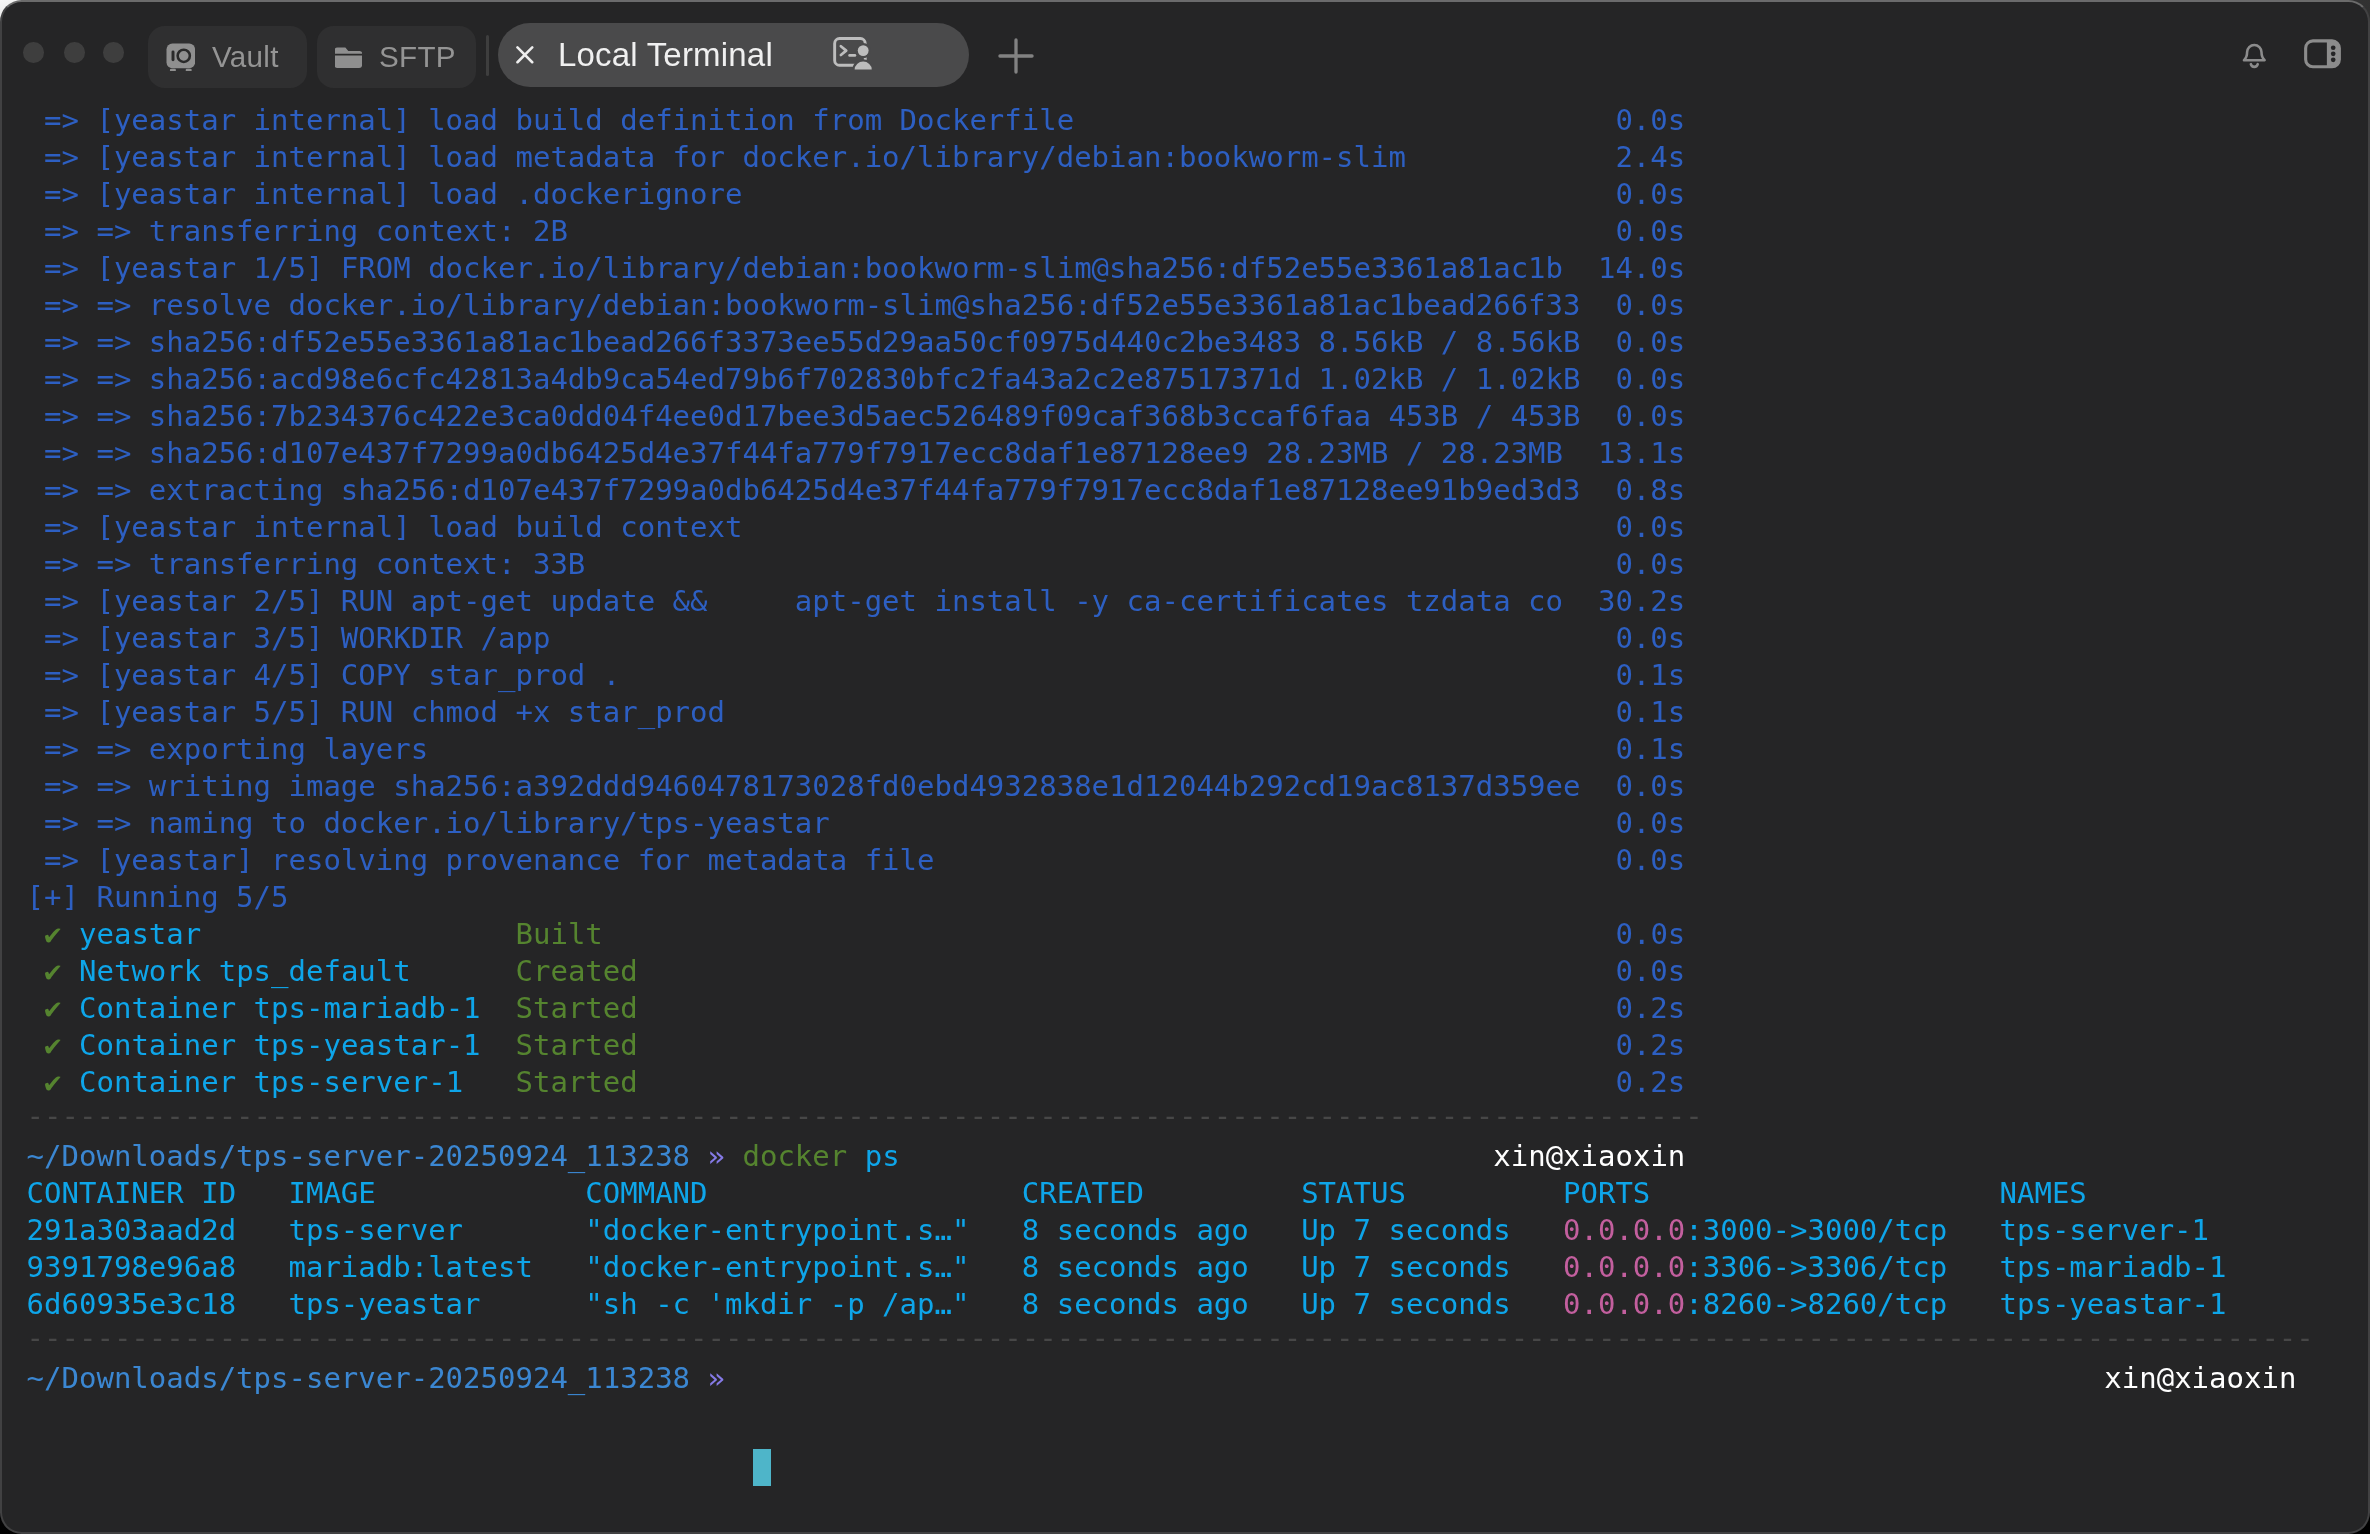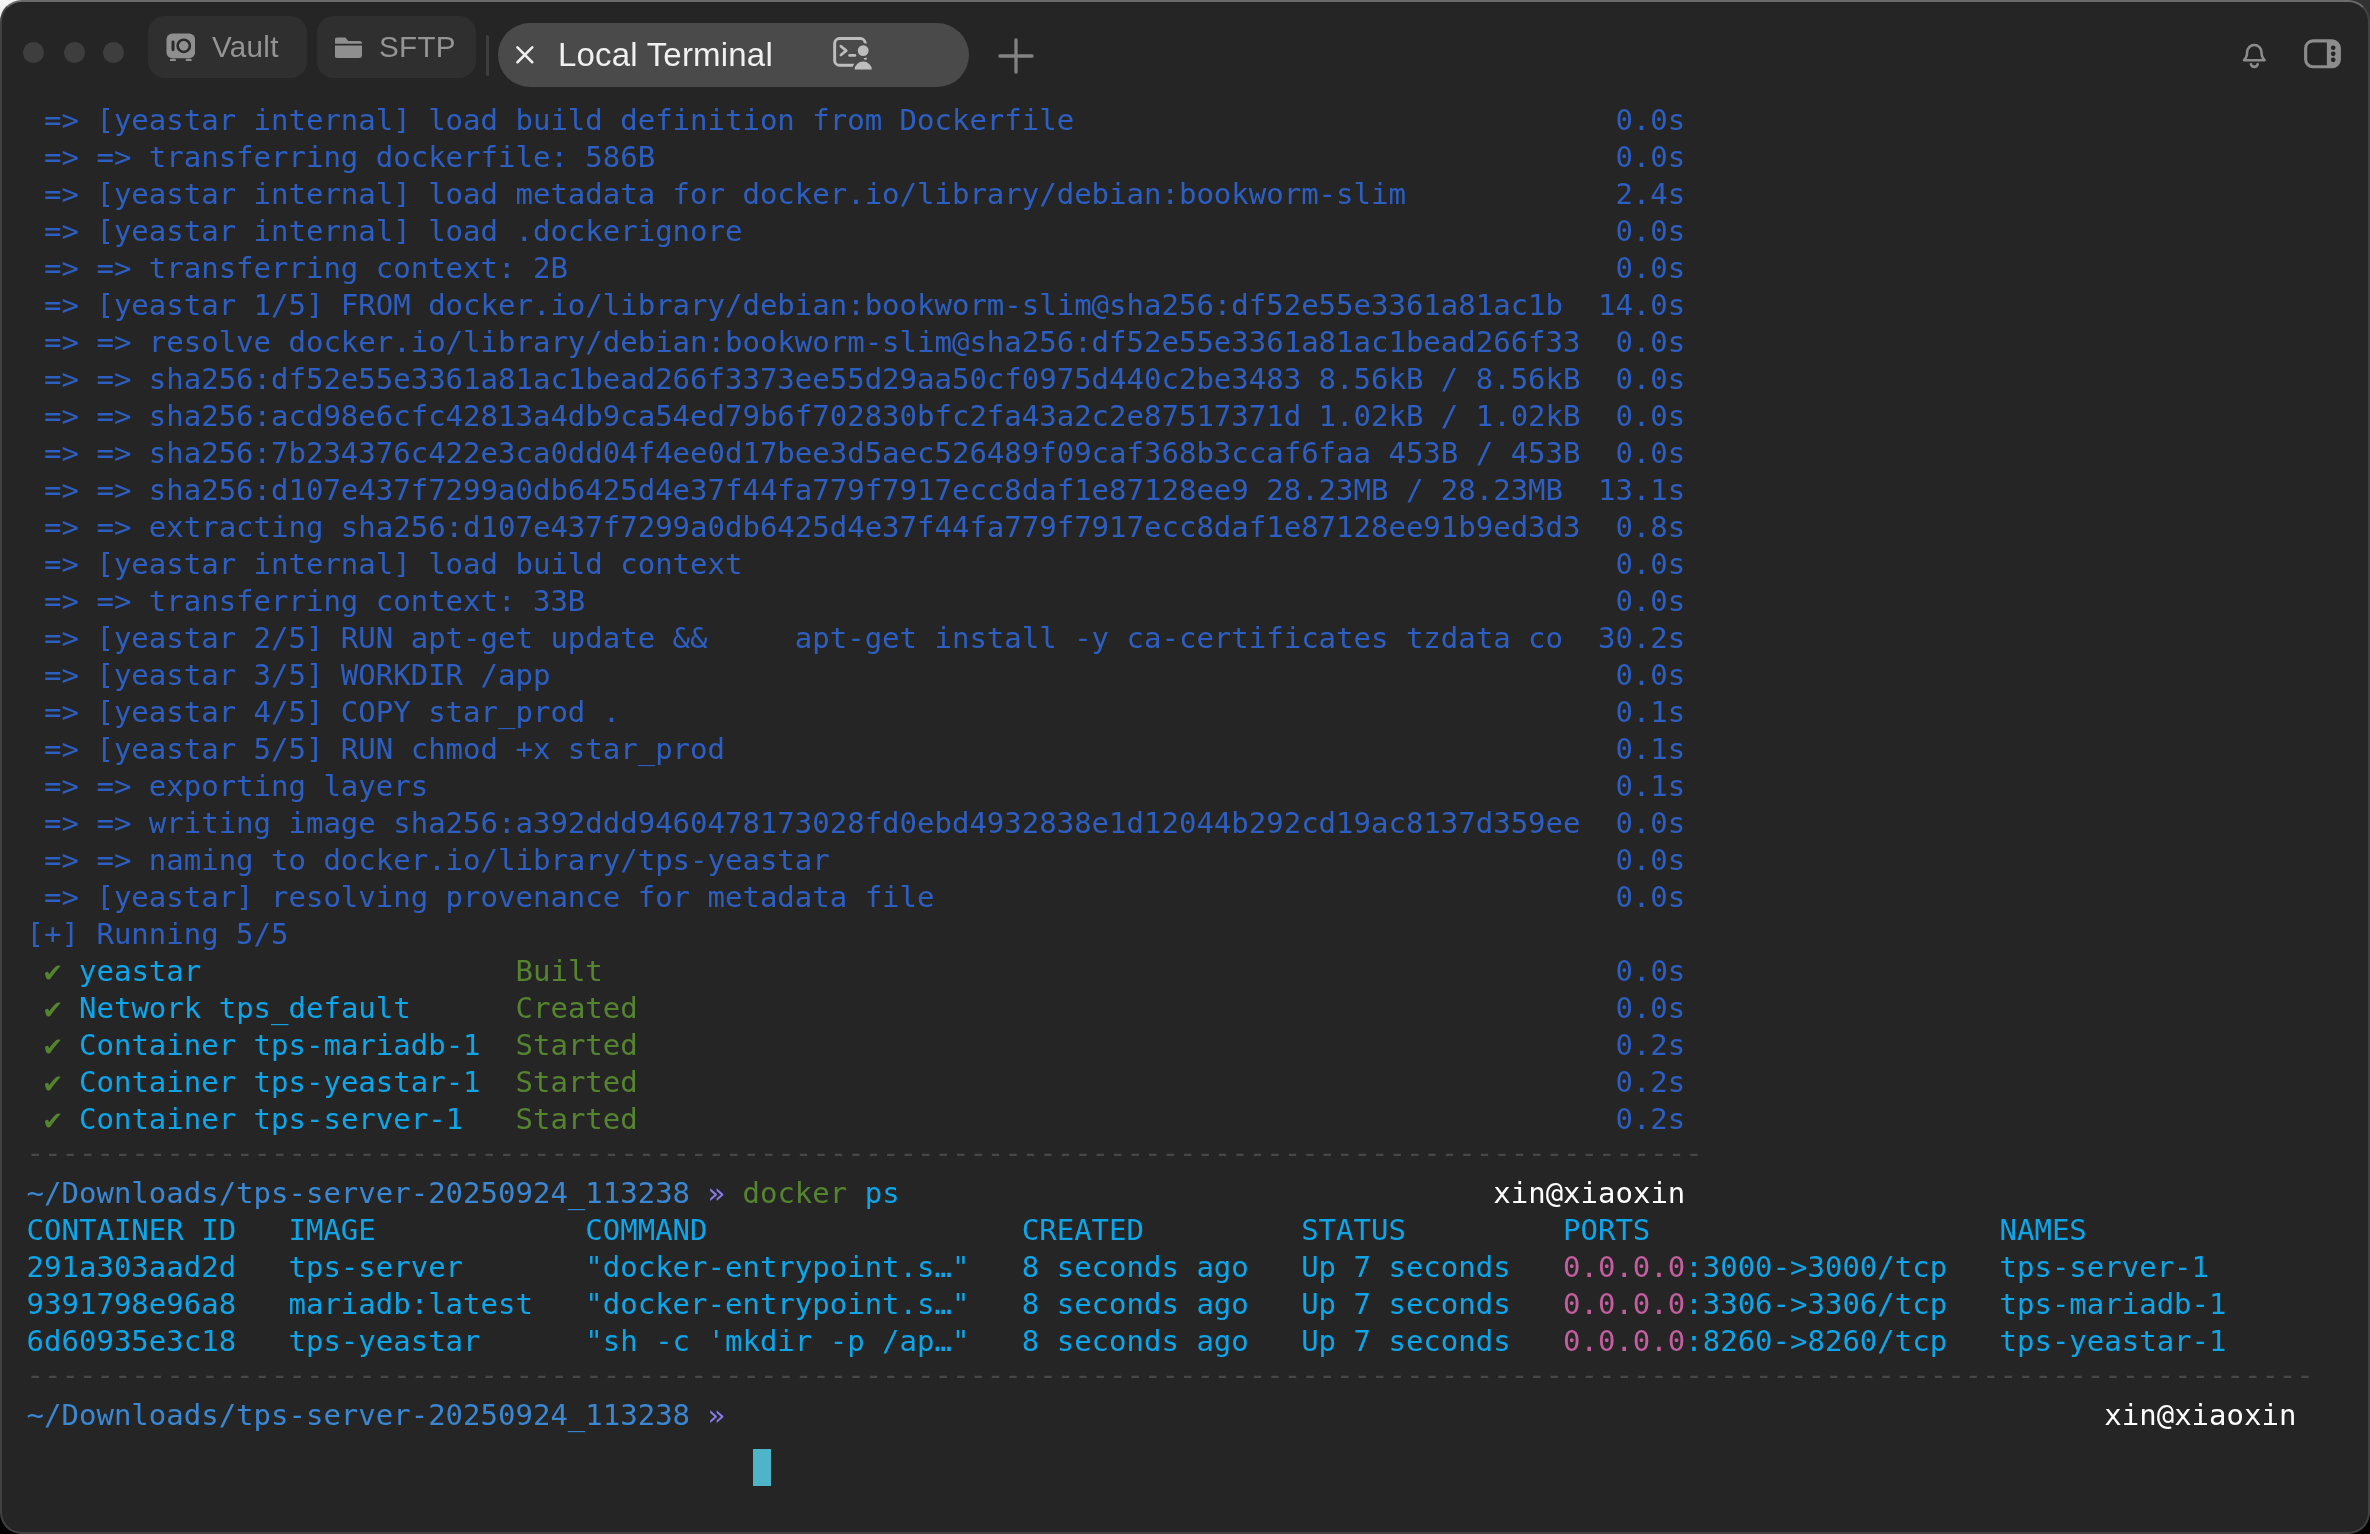--- a/index.html
+++ b/index.html
@@ -3,21 +3,21 @@
 <meta charset="utf-8">
 <style>
   * { margin:0; padding:0; box-sizing:border-box; }
   html,body { width:2370px; height:1535px; overflow:hidden; }
   body { background: linear-gradient(160deg, #f7f7f7 0%, #a5a5a5 5%, #3c3c3c 30%, #000 65%); font-family:"Liberation Sans", sans-serif; }
   .window { position:absolute; inset:0; border-radius:21.7px; background:#252526; overflow:hidden;
             border:2px solid rgba(255,255,255,0.13); border-top-color:rgba(255,255,255,0.32); }
   
   .topbar { position:absolute; left:0; top:0; right:0; height:102px; }
   .light { border:none; outline:none; padding:0; appearance:none; position:absolute; top:40px; width:20.7px; height:20.7px; border-radius:50%; background:#3e3e3e; }
-  .pill { position:absolute; top:14px; height:62px; border-radius:16.7px; background:#2f2f30; display:flex; align-items:center; color:#949494; font-size:29.6px; }
+  .pill { position:absolute; top:24px; height:62px; border-radius:16.7px; background:#2f2f30; display:flex; align-items:center; color:#949494; font-size:29.6px; }
   .pill svg { flex:0 0 auto; }
   .navlabel { margin-left:16.7px; letter-spacing:0.3px; }
   .vdivider { position:absolute; left:484px; top:32.5px; width:3px; height:41px; background:#3e3e3e; border-radius:2px; }
   .tab { position:absolute; left:496px; top:20.7px; width:471px; height:64px; border-radius:32.5px; background:#4a4a4b; display:flex; align-items:center; }
   .tab-title { color:#f0f0f0; font-size:33px; margin-left:23.6px; letter-spacing:0.2px; }
   .iconbtn { position:absolute; background:none; border:none; cursor:pointer; }
   
   .term { position:absolute; left:24.6px; top:100px; font-family:"DejaVu Sans Mono", monospace; font-size:29px; line-height:37px; }
   .trow { white-space:pre; height:37px; }
   .trow span { }
@@ -91,21 +91,20 @@
 <rect x="1.7" y="1.7" width="34.6" height="26.6" rx="7.5" fill="none" stroke="#8c8c8c" stroke-width="3.2"></rect>
 <path d="M23.5 1.7 h5.8 a7.5 7.5 0 0 1 7.5 7.5 v11.6 a7.5 7.5 0 0 1 -7.5 7.5 h-5.8 z" fill="#8c8c8c"></path>
 <circle cx="30" cy="8.8" r="2.4" fill="#252526"></circle>
 <circle cx="30" cy="15" r="2.4" fill="#252526"></circle>
 <circle cx="30" cy="21.2" r="2.4" fill="#252526"></circle>
 </svg></span>
   </div>
 
   <div class="term" id="term">
       <div class="trow"><span class="c-blue"> =&gt; [yeastar internal] load build definition from Dockerfile                               0.0s</span></div>
-      <div class="trow"><span class="c-blue"> =&gt; =&gt; transferring dockerfile: 586B                                                       0.0s</span></div>
       <div class="trow"><span class="c-blue"> =&gt; [yeastar internal] load metadata for docker.io/library/debian:bookworm-slim            2.4s</span></div>
       <div class="trow"><span class="c-blue"> =&gt; [yeastar internal] load .dockerignore                                                  0.0s</span></div>
       <div class="trow"><span class="c-blue"> =&gt; =&gt; transferring context: 2B                                                            0.0s</span></div>
       <div class="trow"><span class="c-blue"> =&gt; [yeastar 1/5] FROM docker.io/library/debian:bookworm-slim@sha256:df52e55e3361a81ac1b  14.0s</span></div>
       <div class="trow"><span class="c-blue"> =&gt; =&gt; resolve docker.io/library/debian:bookworm-slim@sha256:df52e55e3361a81ac1bead266f33  0.0s</span></div>
       <div class="trow"><span class="c-blue"> =&gt; =&gt; sha256:df52e55e3361a81ac1bead266f3373ee55d29aa50cf0975d440c2be3483 8.56kB / 8.56kB  0.0s</span></div>
       <div class="trow"><span class="c-blue"> =&gt; =&gt; sha256:acd98e6cfc42813a4db9ca54ed79b6f702830bfc2fa43a2c2e87517371d 1.02kB / 1.02kB  0.0s</span></div>
       <div class="trow"><span class="c-blue"> =&gt; =&gt; sha256:7b234376c422e3ca0dd04f4ee0d17bee3d5aec526489f09caf368b3ccaf6faa 453B / 453B  0.0s</span></div>
       <div class="trow"><span class="c-blue"> =&gt; =&gt; sha256:d107e437f7299a0db6425d4e37f44fa779f7917ecc8daf1e87128ee9 28.23MB / 28.23MB  13.1s</span></div>
       <div class="trow"><span class="c-blue"> =&gt; =&gt; extracting sha256:d107e437f7299a0db6425d4e37f44fa779f7917ecc8daf1e87128ee91b9ed3d3  0.8s</span></div>

